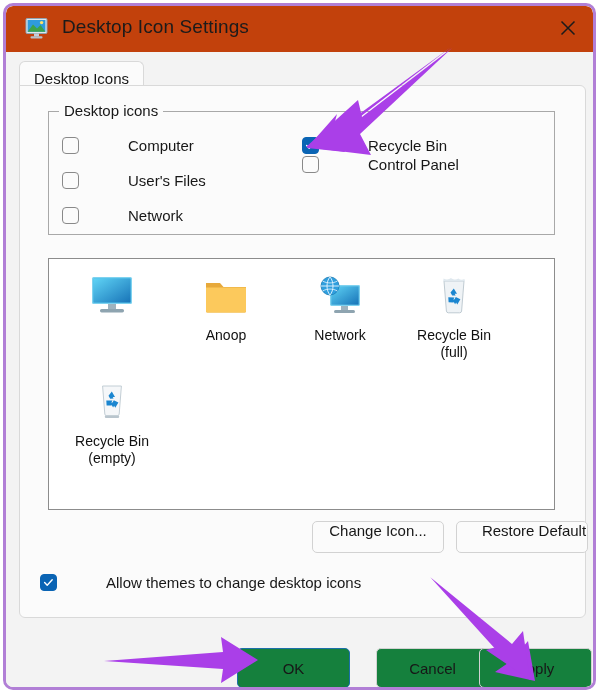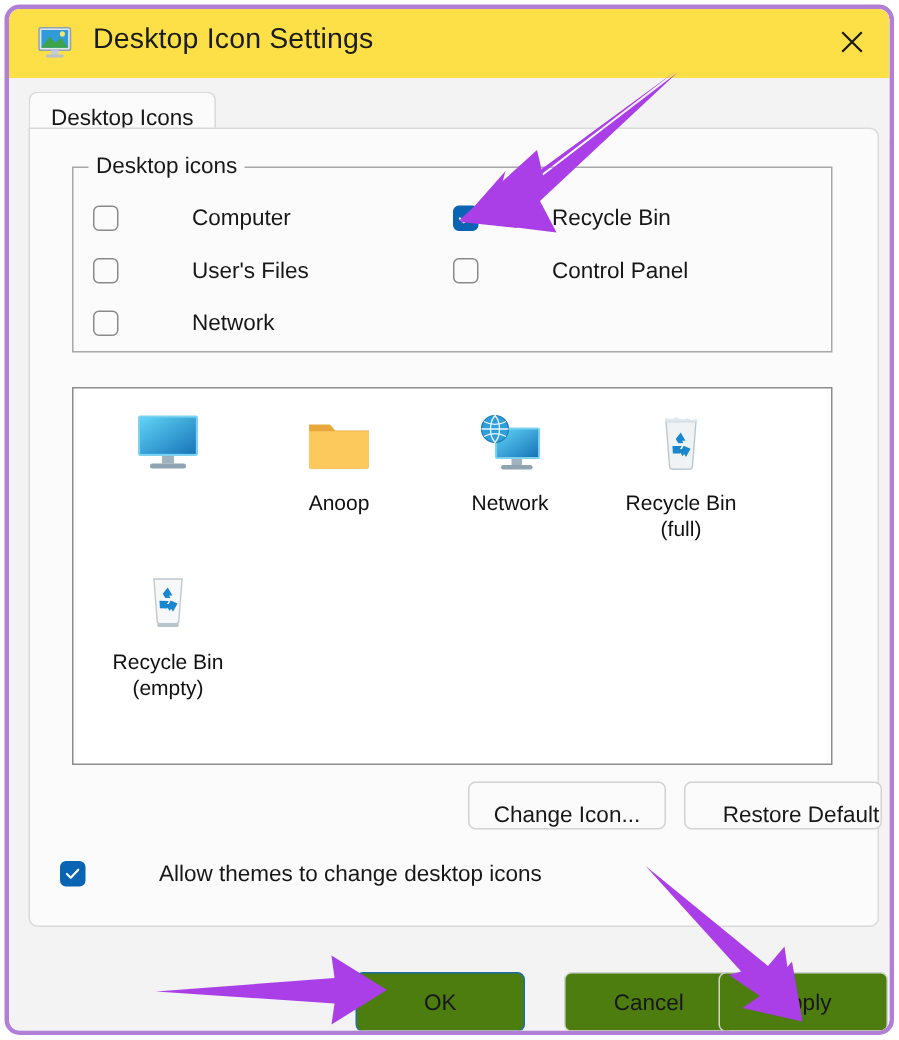--- a/index.html
+++ b/index.html
@@ -34,21 +34,21 @@
     border-radius: 7px;
     overflow: hidden;
   }
 
   
   #titlebar {
     position: absolute;
     left: 0; top: 0;
     width: 100%;
     height: 46px;
-    background: #fde047;
+    background: #c2410c;
   }
   #title-icon {
     position: absolute;
     left: 18px;
     top: 11px;
     width: 26px;
     height: 24px;
   }
   #title-text {
     position: absolute;
@@ -196,21 +196,21 @@
 
   
   .btn {
     position: absolute;
     background: #fbfbfb;
     border: 1px solid #d2d2d2;
     border-radius: 5px;
     font-size: 15px;
     color: #171717;
     display: flex;
-    align-items: flex-end;
+    align-items: flex-start;
     justify-content: center;
     box-sizing: border-box;
     cursor: pointer;
     font-family: "Liberation Sans", sans-serif;
   }
   #change-icon-button { left: 292px; top: 435px; width: 132px; height: 32px; }
   #restore-default-button { left: 436px; top: 435px; width: 132px; height: 32px; padding-left: 24px; }
 
   #allow-themes-row {
     position: absolute;
@@ -224,21 +224,21 @@
     left: 0;
     top: 612px;
     width: 100%;
     height: 75px;
     background: #f3f3f3;
   }
   .footer-btn {
     position: absolute;
     top: 30px;
     height: 40px;
-    background: #4d7c0f;
+    background: #15803d;
     border: 1px solid #d2d2d2;
     border-radius: 5px;
     font-size: 15px;
     color: #171717;
     display: flex;
     align-items: center;
     justify-content: center;
     box-sizing: border-box;
     cursor: pointer;
   }
@@ -308,21 +308,21 @@
 
       <div class="cbrow" style="left:253px; top:25px;">
         <span class="cb on">
           <svg width="11" height="11" viewBox="0 0 11 11">
             <path d="M1.6 5.6 L4.2 8.2 L9.2 2.8" stroke="#ffffff" stroke-width="1.4" fill="none" stroke-linecap="round" stroke-linejoin="round"></path>
           </svg>
         </span>
         <span class="lbl">Recycle Bin</span>
       </div>
 
-      <div class="cbrow" style="left:253px; top:60px;">
+      <div class="cbrow" style="left:253px; top:44px;">
         <span class="cb off"></span>
         <span class="lbl">Control Panel</span>
       </div>
     </div>
 
     <div id="icon-preview">
 
       <div class="preview-item" style="left:8px; top:12px;">
         <div class="ico">
           <svg width="46" height="44" viewBox="0 0 46 44">

